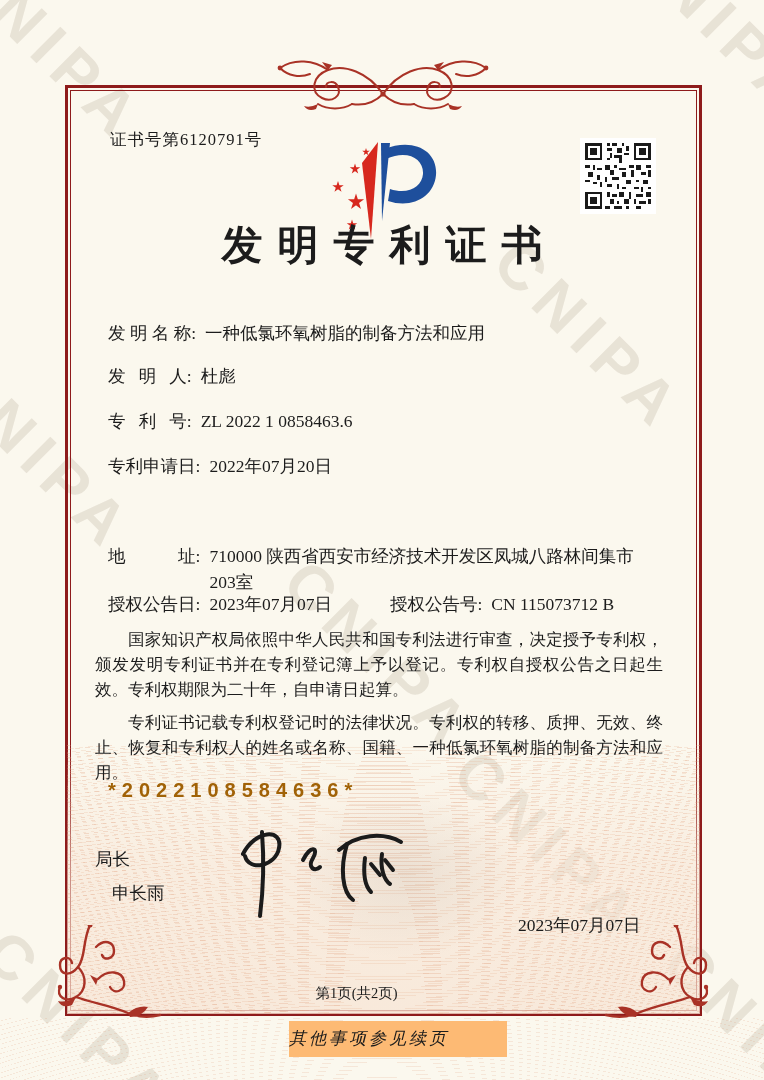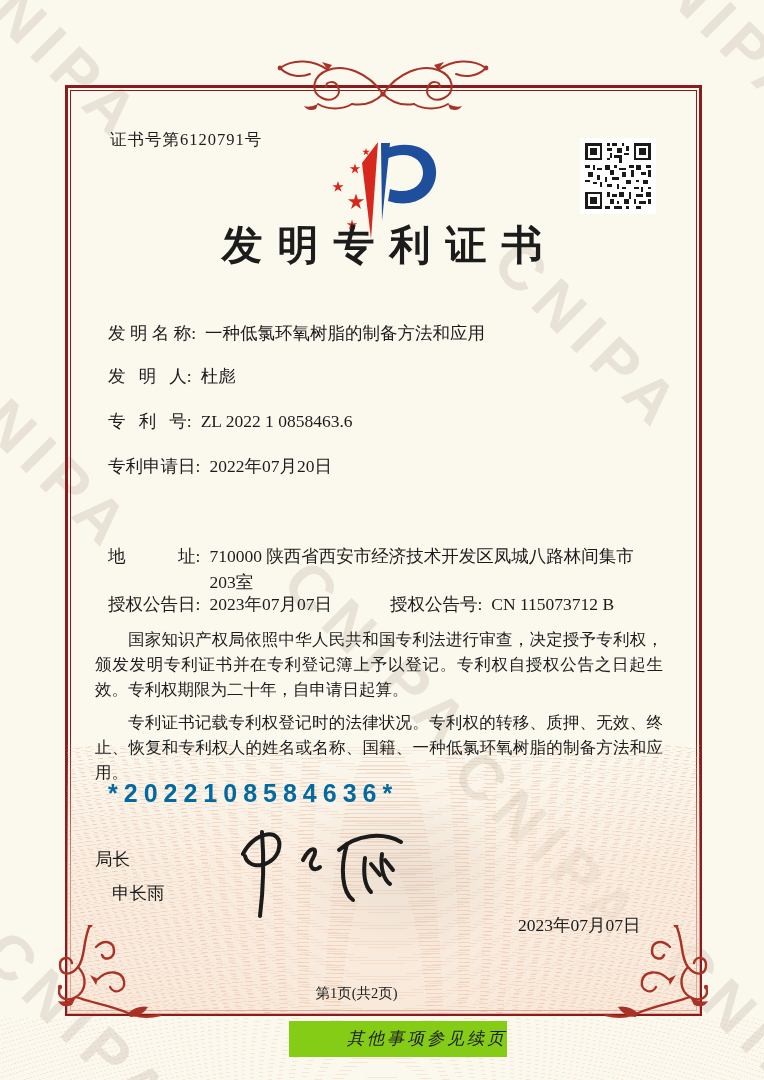--- a/index.html
+++ b/index.html
@@ -41,28 +41,28 @@
   .field-value{margin-left:9px;}
   .field-value.wrap{display:inline-block;vertical-align:top;white-space:normal;width:450px;}
   .second-pair{margin-left:58px;}
   
   .legal{position:absolute;left:95px;top:627px;width:580px;font-size:16.5px;line-height:25px;
          text-align:justify;}
   .legal p{margin:0 12px 8px 0;text-indent:2em;}
   
   .barcode-number{position:absolute;left:108px;top:779px;
          font-family:"Liberation Sans","DejaVu Sans",sans-serif;
-         font-size:25px;font-weight:600;letter-spacing:6px;color:#0369a1;}
+         font-size:20px;font-weight:600;letter-spacing:6px;color:#a16207;}
   .signer-title{position:absolute;left:95px;top:847px;font-size:17.5px;}
   .signer-name{position:absolute;left:112px;top:881px;font-size:17.5px;}
   .signature{position:absolute;left:205px;top:820px;}
   .issue-date{position:absolute;left:518px;top:913px;font-size:17.5px;}
   .page-indicator{position:absolute;left:65px;top:984px;width:583px;text-align:center;font-size:14.5px;}
-  .footer-note{position:absolute;left:289px;top:1021px;width:218px;height:36px;background:#84cc16;
-         text-align:right;line-height:36px;font-size:17px;font-style:italic;letter-spacing:3px;}
+  .footer-note{position:absolute;left:289px;top:1021px;width:218px;height:36px;background:#fdba74;
+         text-align:left;line-height:36px;font-size:17px;font-style:italic;letter-spacing:3px;}
   .ornament{position:absolute;pointer-events:none;}
 </style>
 </head>
 <body>
 
 <div class="page">
 
   <span class="wm" style="left:-70px;top:10px;">CNIPA</span>
   <span class="wm" style="left:600px;top:-15px;">CNIPA</span>
   <span class="wm" style="left:-80px;top:420px;">CNIPA</span>

